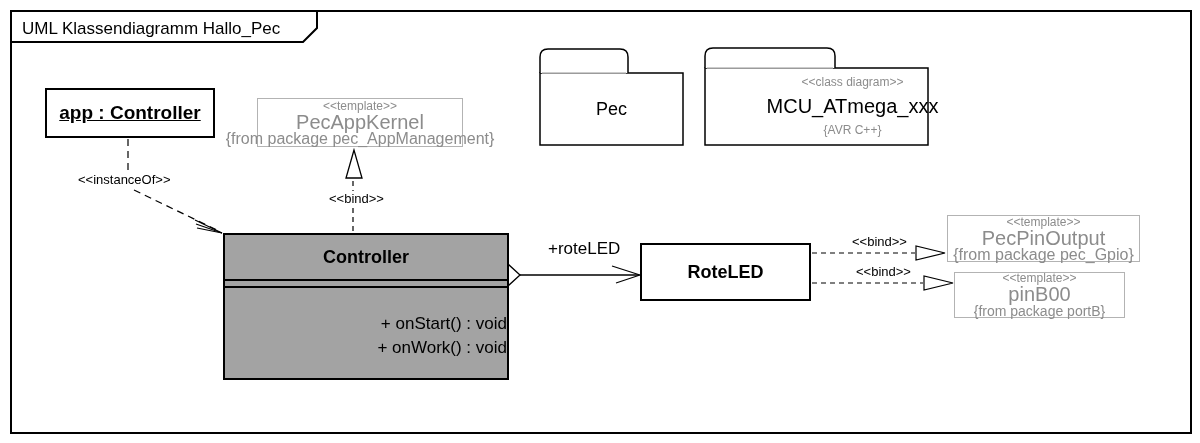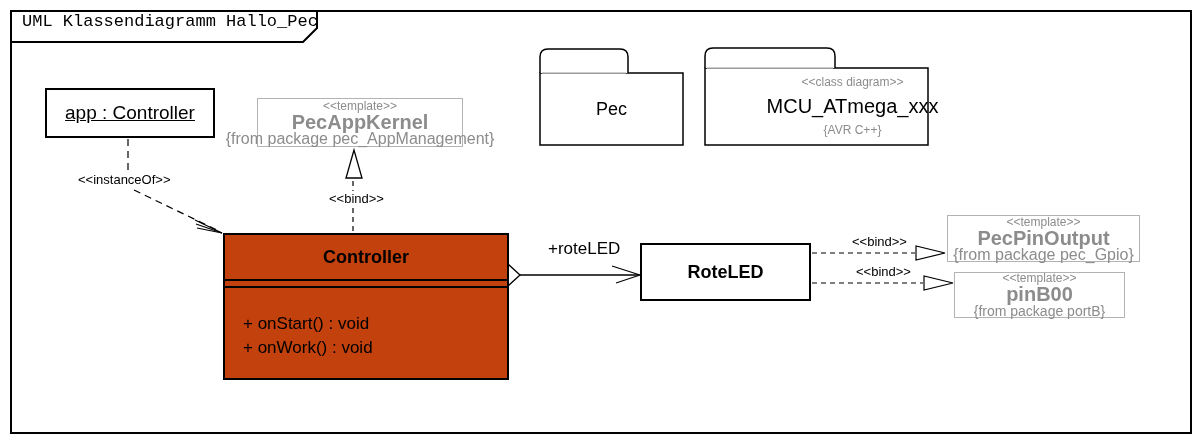--- a/index.html
+++ b/index.html
@@ -13,45 +13,44 @@
   }
   .canvas svg.wires {
     position: absolute;
     left: 0; top: 0;
     width: 1200px; height: 443px;
     z-index: 0;
   }
   .abs { position: absolute; z-index: 1; }
 
   .frame-title {
-    left: 22px; top: 12px;
+    left: 22px; top: 19px;
     font-size: 17px; color: #000;
     white-space: nowrap;
-    font-family: Liberation Mono, monospace;
   }
 
   
   .obj-box {
     left: 45px; top: 88px; width: 170px; height: 50px;
     border: 2px solid #000; background: #fff;
     display: flex; align-items: center; justify-content: center;
   }
   .obj-box .obj-name {
-    font-weight: normal; font-size: 19px; text-decoration: underline;
+    font-weight: bold; font-size: 19px; text-decoration: underline;
     white-space: nowrap;
   }
 
   
   .tpl-box {
     border: 1px solid #b3b3b3; background: #fff; color: #8c8c8c;
     display: flex; flex-direction: column; align-items: center; justify-content: center;
     text-align: center;
   }
   .tpl-stereo { font-size: 12px; line-height: 14px; white-space: nowrap; }
-  .tpl-name   { font-size: 20px; line-height: 19px; font-weight: bold; white-space: nowrap; }
+  .tpl-name   { font-size: 20px; line-height: 19px; font-weight: normal; white-space: nowrap; }
   .tpl-from   { font-size: 16px; line-height: 14px; white-space: nowrap; }
   .tpl-kernel { left: 257px; top: 98px;  width: 206px; height: 49px; }
   .tpl-pinout { left: 947px; top: 215px; width: 193px; height: 47px; }
   .tpl-pinb00 { left: 954px; top: 272px; width: 171px; height: 46px; }
   .tpl-pinb00 .tpl-from { font-size: 14px; line-height: 15px; }
 
   
   .pkg-pec-label {
     left: 540px; top: 73px; width: 143px; height: 72px;
     display: flex; align-items: center; justify-content: center;
@@ -63,21 +62,21 @@
     padding: 7px 0 8px 0;
     margin-left: 36px;
   }
   .pkg-mcu-labels .stereo { font-size: 12px; color: #8c8c8c; white-space: nowrap; }
   .pkg-mcu-labels .pname  { font-size: 20px; color: #000;    white-space: nowrap; }
   .pkg-mcu-labels .ptag   { font-size: 12px; color: #8c8c8c; white-space: nowrap; }
 
   
   .class-controller {
     left: 223px; top: 233px; width: 286px; height: 147px;
-    border: 2px solid #000; background: #c2410c;
+    border: 2px solid #000; background: #a3a3a3; text-align: right;
   }
   .class-controller .c-title {
     height: 46px; border-bottom: 2px solid #000;
     display: flex; align-items: center; justify-content: center;
     font-weight: bold; font-size: 18px;
   }
   .class-controller .c-attrs { height: 7px; border-bottom: 2px solid #000; }
   .class-controller .c-ops {
     padding: 24px 0 0 18px; font-size: 17px; line-height: 24px;
   }

